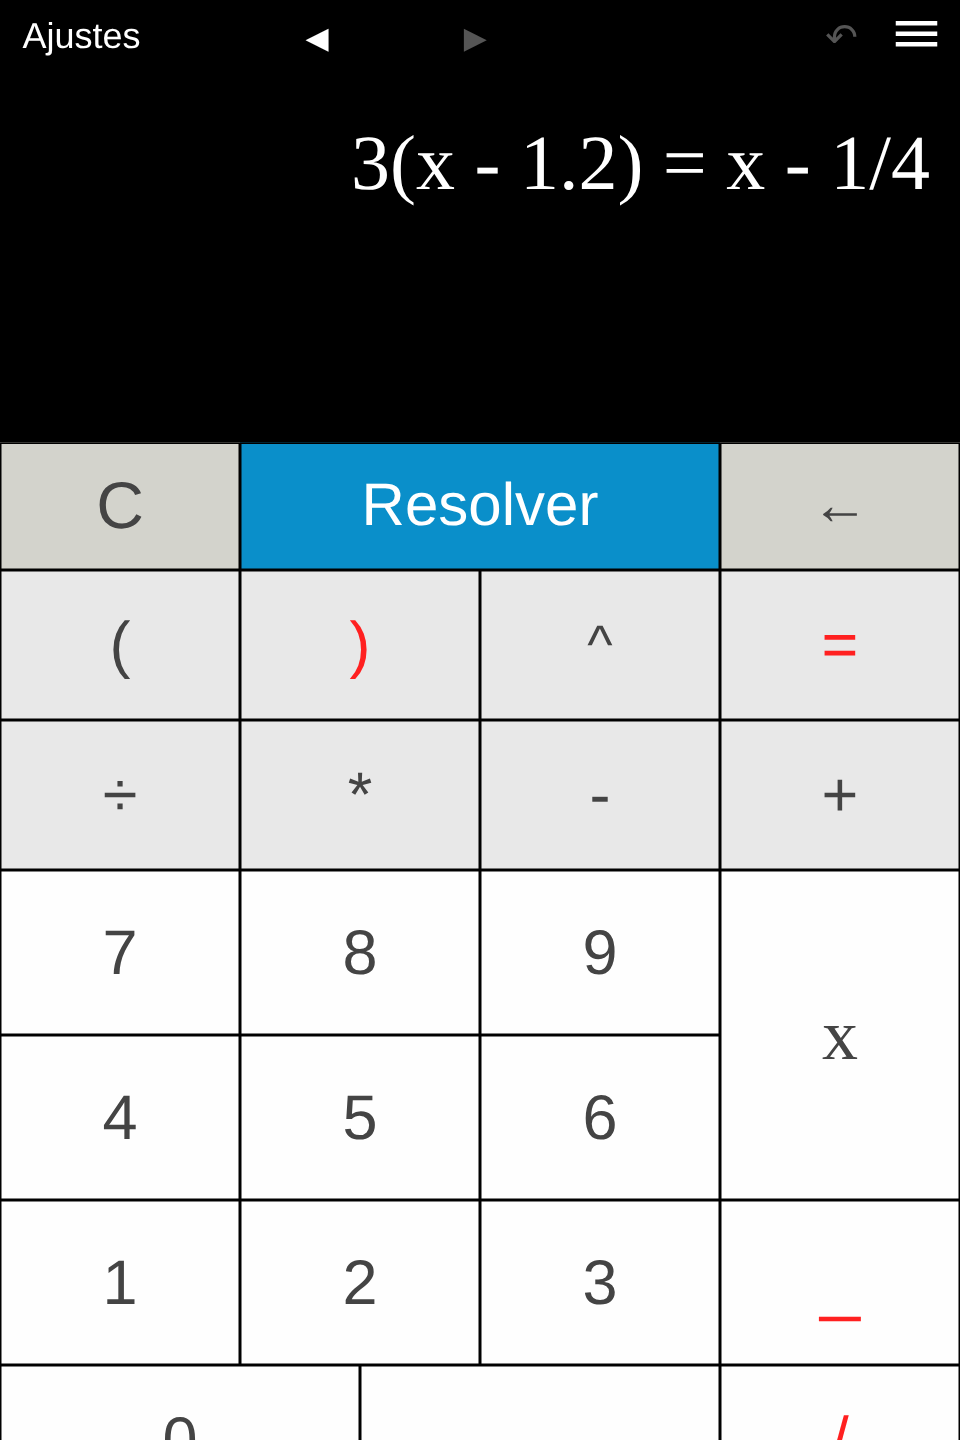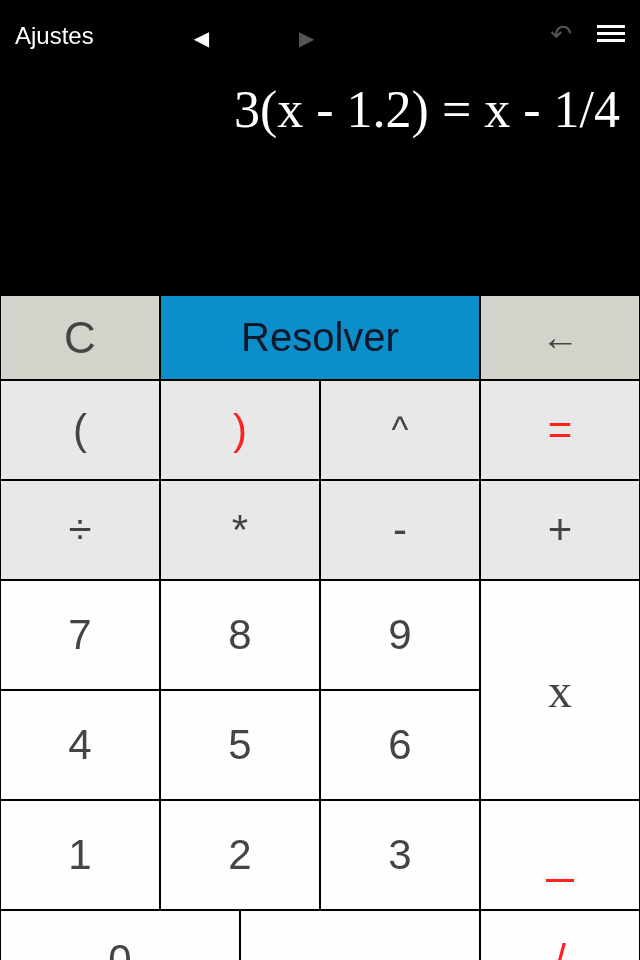--- a/index.html
+++ b/index.html
@@ -11,23 +11,24 @@
       width: 640px;
       height: 960px;
       font-family: Arial, Helvetica, sans-serif;
       overflow: hidden;
       background: #000;
     }
     .top-bar {
       height: 50px;
       background: #000;
       display: flex;
-      align-items: flex-end;
-      color: #fff;
-      padding: 0 15px;
+      align-items: center;
+      color: #fff;
+      padding: 16px 15px;
+      gap: 10px;
     }
     .settings-label {
       color: #fff;
       font-size: 24px;
       font-weight: 400;
     }
     .nav-arrows {
       display: flex;
       align-items: center;
       margin-left: 100px;
@@ -88,21 +89,21 @@
     .row-1 { height: 85px; }
     .key-c {
       width: 160px;
       background: #d3d3cc;
       color: #444;
       font-size: 44px;
     }
     .key-solve {
       width: 320px;
       background: #0a8fca;
-      color: #0f172a;
+      color: #ffffff;
       font-size: 40px;
     }
     .key-back {
       width: 160px;
       background: #d3d3cc;
       color: #444;
       font-size: 38px;
     }
     
     .row-2 { height: 100px; }

